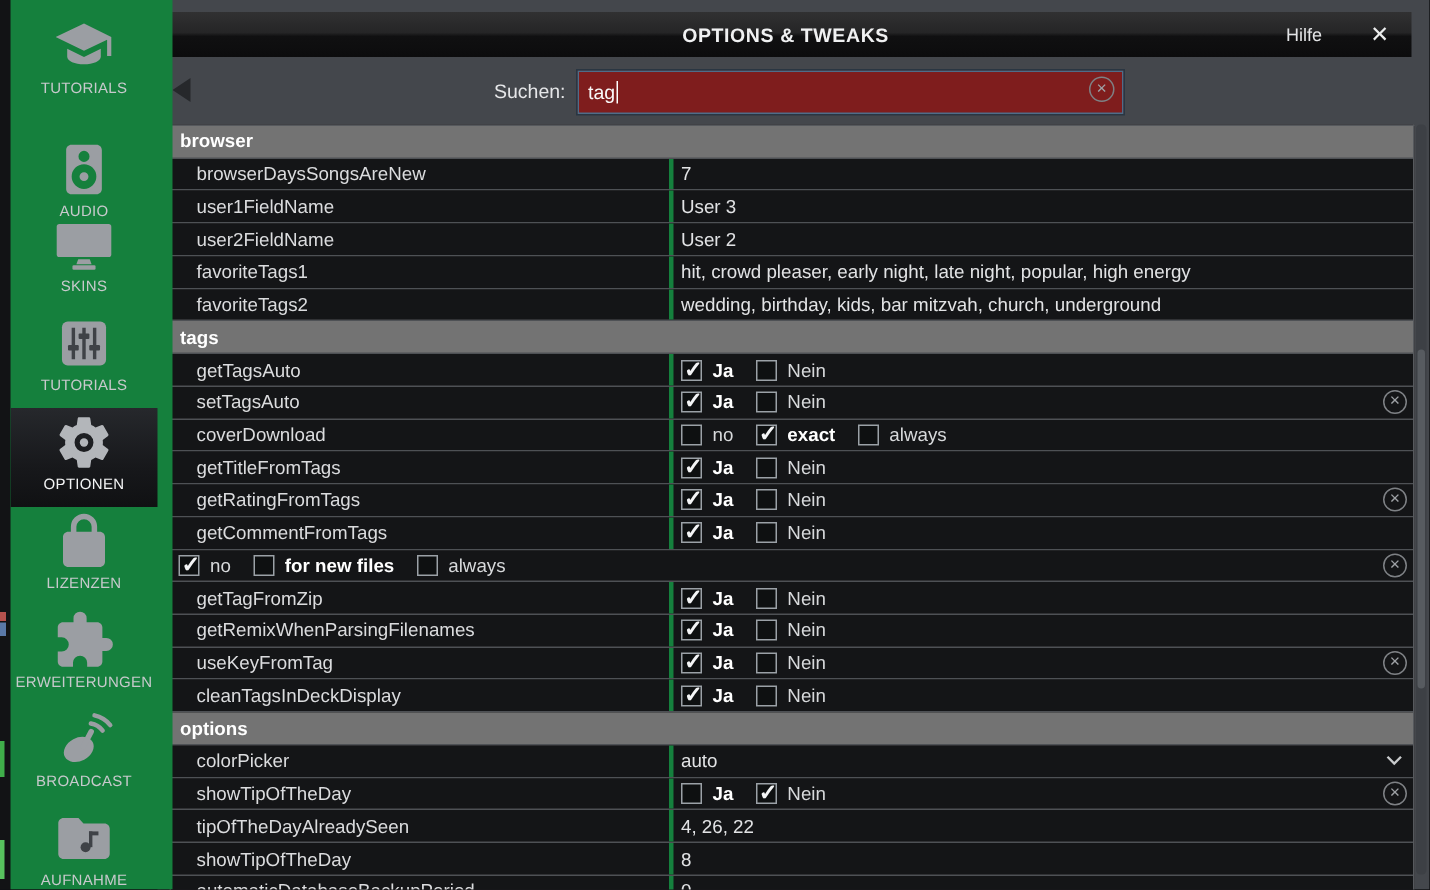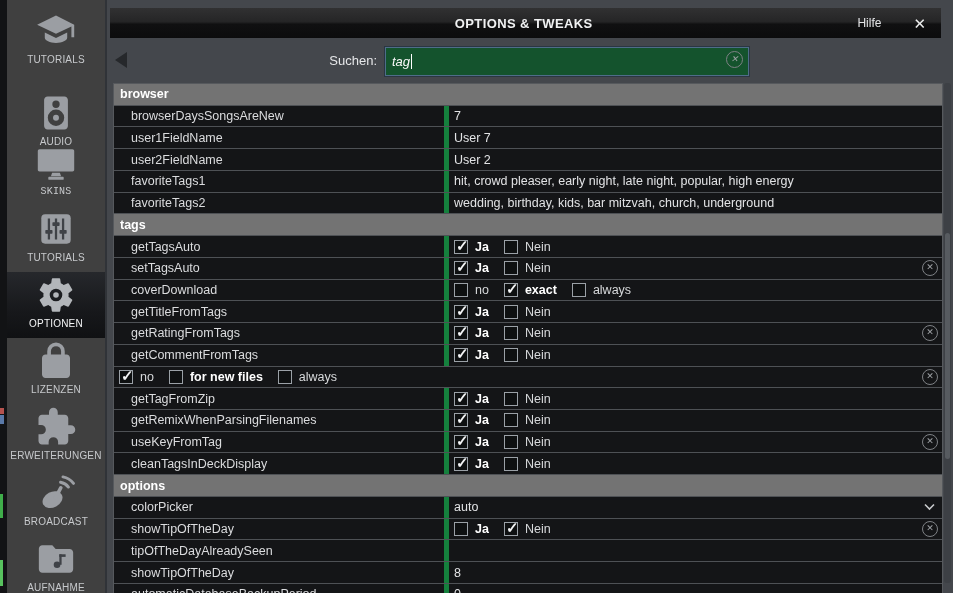--- a/index.html
+++ b/index.html
@@ -8,21 +8,21 @@
 
   
   .left-peek{position:absolute;left:0;top:0;width:7px;height:593px;background:#121315;}
   .frag{position:absolute;left:0;width:4px;}
   .frag.red{top:408px;height:6px;background:#b5524e;}
   .frag.blue{top:415px;height:9px;background:#5a79a8;}
   .frag.green1{top:494px;height:24px;background:#3fae4a;width:3px;}
   .frag.green2{top:560px;height:26px;background:#57c25e;width:3px;}
 
   
-  .sidebar{position:absolute;left:7px;top:0;width:98px;height:593px;background:#404040;overflow:hidden;z-index:2;}
+  .sidebar{position:absolute;left:7px;top:0;width:108px;height:593px;background:#15803d;overflow:hidden;z-index:2;}
   .side-item{position:absolute;left:0;width:98px;height:66px;text-align:center;cursor:pointer;}
   .side-item .icn{display:block;margin:2px auto 0;width:44px;height:44px;}
   .side-item .icn svg{width:42px;height:42px;fill:currentColor;color:#9b9ea3;display:block;margin:0 auto;}
   .side-item .lbl{display:block;margin-top:0;font-size:10px;letter-spacing:.2px;color:#c7c9cc;white-space:nowrap;overflow:hidden;}
   .side-item.selected{background:linear-gradient(#26282c,#17181b 60%,#101113);}
   .side-item.selected .lbl{color:#f4f5f6;}
   .side-item.selected .icn svg{color:#b3b6ba;}
 
   
   .dialog{position:absolute;left:105px;top:0;width:848px;height:593px;background:#44474c;}
@@ -31,37 +31,37 @@
   .titlebar{position:absolute;left:5px;top:8px;width:831px;height:30px;
             background:linear-gradient(#313132 0%,#252526 46%,#101011 54%,#0c0c0d 100%);
             display:flex;align-items:center;}
   .title{flex:1;text-align:center;color:#f0f1f2;font-weight:bold;font-size:13px;letter-spacing:.4px;padding-left:80px;}
   .help{color:#e2e3e5;font-size:12px;margin-right:32px;cursor:pointer;}
   .closex{color:#eceded;font-size:15px;margin-right:15px;cursor:pointer;line-height:1;}
 
   .back-arrow{position:absolute;left:10px;top:52px;width:0;height:0;cursor:pointer;
               border-top:8px solid transparent;border-bottom:8px solid transparent;border-right:12px solid #26282b;}
   .search-label{position:absolute;left:0;top:53px;width:272px;text-align:right;font-size:13px;color:#e6e7e9;}
-  .search-input{position:absolute;left:280px;top:47px;width:364px;height:29px;background:#14532d;
-                border:1px solid #4f6d89;outline:1px solid #2a3642;display:flex;align-items:center;padding-left:6px;box-sizing:border-box;font-style:italic;}
+  .search-input{position:absolute;left:280px;top:47px;width:364px;height:29px;background:#7f1d1d;
+                border:1px solid #4f6d89;outline:1px solid #2a3642;display:flex;align-items:center;padding-left:6px;box-sizing:border-box;}
   .search-text{font-size:13px;color:#fafafa;}
   .caret{display:inline-block;width:1px;height:15px;background:#ffffff;margin-left:1px;vertical-align:middle;}
 
   .circle-x{box-sizing:border-box;width:17px;height:17px;border:1px solid #7e8185;border-radius:50%;
             color:#9fa2a6;font-size:9px;line-height:14px;text-align:center;display:inline-block;cursor:pointer;}
   .search-clear{position:absolute;right:5px;top:3px;}
 
   
   .table{position:absolute;left:8px;top:83px;width:828px;border:1px solid #56595d;border-bottom:none;
          background:#141517;box-sizing:content-box;}
   .trow{position:relative;height:21.74px;box-sizing:border-box;border-bottom:1px solid #4e5155;
         display:flex;align-items:center;background:#141517;}
   .trow.section{font-weight:bold;color:#ffffff;padding-left:6px;font-size:12.5px;background:#737373;}
   .cell-name{width:335px;flex:none;box-sizing:border-box;padding-left:17px;font-size:12.5px;color:#dbdcde;
-             align-self:stretch;display:flex;align-items:center;border-right:5px solid #15803d;cursor:default;}
+             align-self:stretch;display:flex;align-items:center;border-right:3px solid #15803d;cursor:default;}
   .cell-value{flex:1;align-self:stretch;display:flex;align-items:center;padding-left:5px;
               font-size:12.5px;color:#e2e3e5;position:relative;overflow:hidden;}
   .val{cursor:text;}
   .checkbox{box-sizing:border-box;width:14px;height:14px;border:1px solid #9ba1a7;background:#0e1011;
             margin-right:7px;position:relative;flex:none;cursor:pointer;}
   .checkbox.checked::after{content:"\2713";position:absolute;left:1px;top:-4px;font-size:15px;font-weight:bold;color:#f4f5f6;}
   .opt-label{margin-right:15px;color:#d7d9db;white-space:nowrap;}
   .opt-label.bold{font-weight:bold;color:#ffffff;}
   .reset{position:absolute;right:4px;top:50%;transform:translateY(-50%);width:16px;height:16px;line-height:13px;}
   .chev{position:absolute;right:7px;top:50%;transform:translateY(-50%);cursor:pointer;display:flex;}
@@ -90,21 +90,21 @@
       <span class="lbl">TUTORIALS</span>
     </div>
     <div class="side-item" style="top: 90px;">
       <span class="icn">
         <svg viewBox="0 0 24 24">
           <path fill-rule="evenodd" d="M7.2 2.6h9.6c1.1 0 2 .9 2 2v14.8c0 1.1-.9 2-2 2H7.2c-1.1 0-2-.9-2-2V4.6c0-1.1.9-2 2-2zM12 9.1a2.1 2.1 0 1 0 0-4.2 2.1 2.1 0 0 0 0 4.2zm0 10.3a4.7 4.7 0 1 0 0-9.4 4.7 4.7 0 0 0 0 9.4zm0-3a1.7 1.7 0 1 1 0-3.4 1.7 1.7 0 0 1 0 3.4z"></path>
         </svg>
       </span>
       <span class="lbl">AUDIO</span>
     </div>
-    <div class="side-item" style="top: 140px; font-family: Liberation Mono, monospace;">
+    <div class="side-item" style="top: 140px;">
       <span class="icn">
         <svg viewBox="0 0 24 24">
           <path d="M2.6 4.2h18.8c.6 0 1 .4 1 1v10.6c0 .6-.4 1-1 1H2.6c-.6 0-1-.4-1-1V5.2c0-.6.4-1 1-1z"></path>
           <path d="M9.8 17.6h4.4l.7 1.9H9.1z"></path>
           <rect x="7.6" y="19.9" width="8.8" height="1.7" rx=".5"></rect>
         </svg>
       </span>
       <span class="lbl">SKINS</span>
     </div>
     <div class="side-item" style="top: 206px;">
@@ -195,21 +195,21 @@
       <div class="trow section">browser</div>
       <div class="trow">
         <span class="cell-name">browserDaysSongsAreNew</span>
         <span class="cell-value">
           <span class="val">7</span>
         </span>
       </div>
       <div class="trow">
         <span class="cell-name">user1FieldName</span>
         <span class="cell-value">
-          <span class="val">User 7</span>
+          <span class="val">User 3</span>
         </span>
       </div>
       <div class="trow">
         <span class="cell-name">user2FieldName</span>
         <span class="cell-value">
           <span class="val">User 2</span>
         </span>
       </div>
       <div class="trow">
         <span class="cell-name">favoriteTags1</span>
@@ -347,20 +347,23 @@
         <span class="cell-value">
           <span class="checkbox"></span>
           <span class="opt-label bold">Ja</span>
           <span class="checkbox checked"></span>
           <span class="opt-label">Nein</span>
           <span class="circle-x reset">✕</span>
         </span>
       </div>
       <div class="trow">
         <span class="cell-name">tipOfTheDayAlreadySeen</span>
+        <span class="cell-value">
+          <span class="val">4, 26, 22</span>
+        </span>
       </div>
       <div class="trow">
         <span class="cell-name">showTipOfTheDay</span>
         <span class="cell-value">
           <span class="val">8</span>
         </span>
       </div>
       <div class="trow">
         <span class="cell-name">automaticDatabaseBackupPeriod</span>
         <span class="cell-value">

